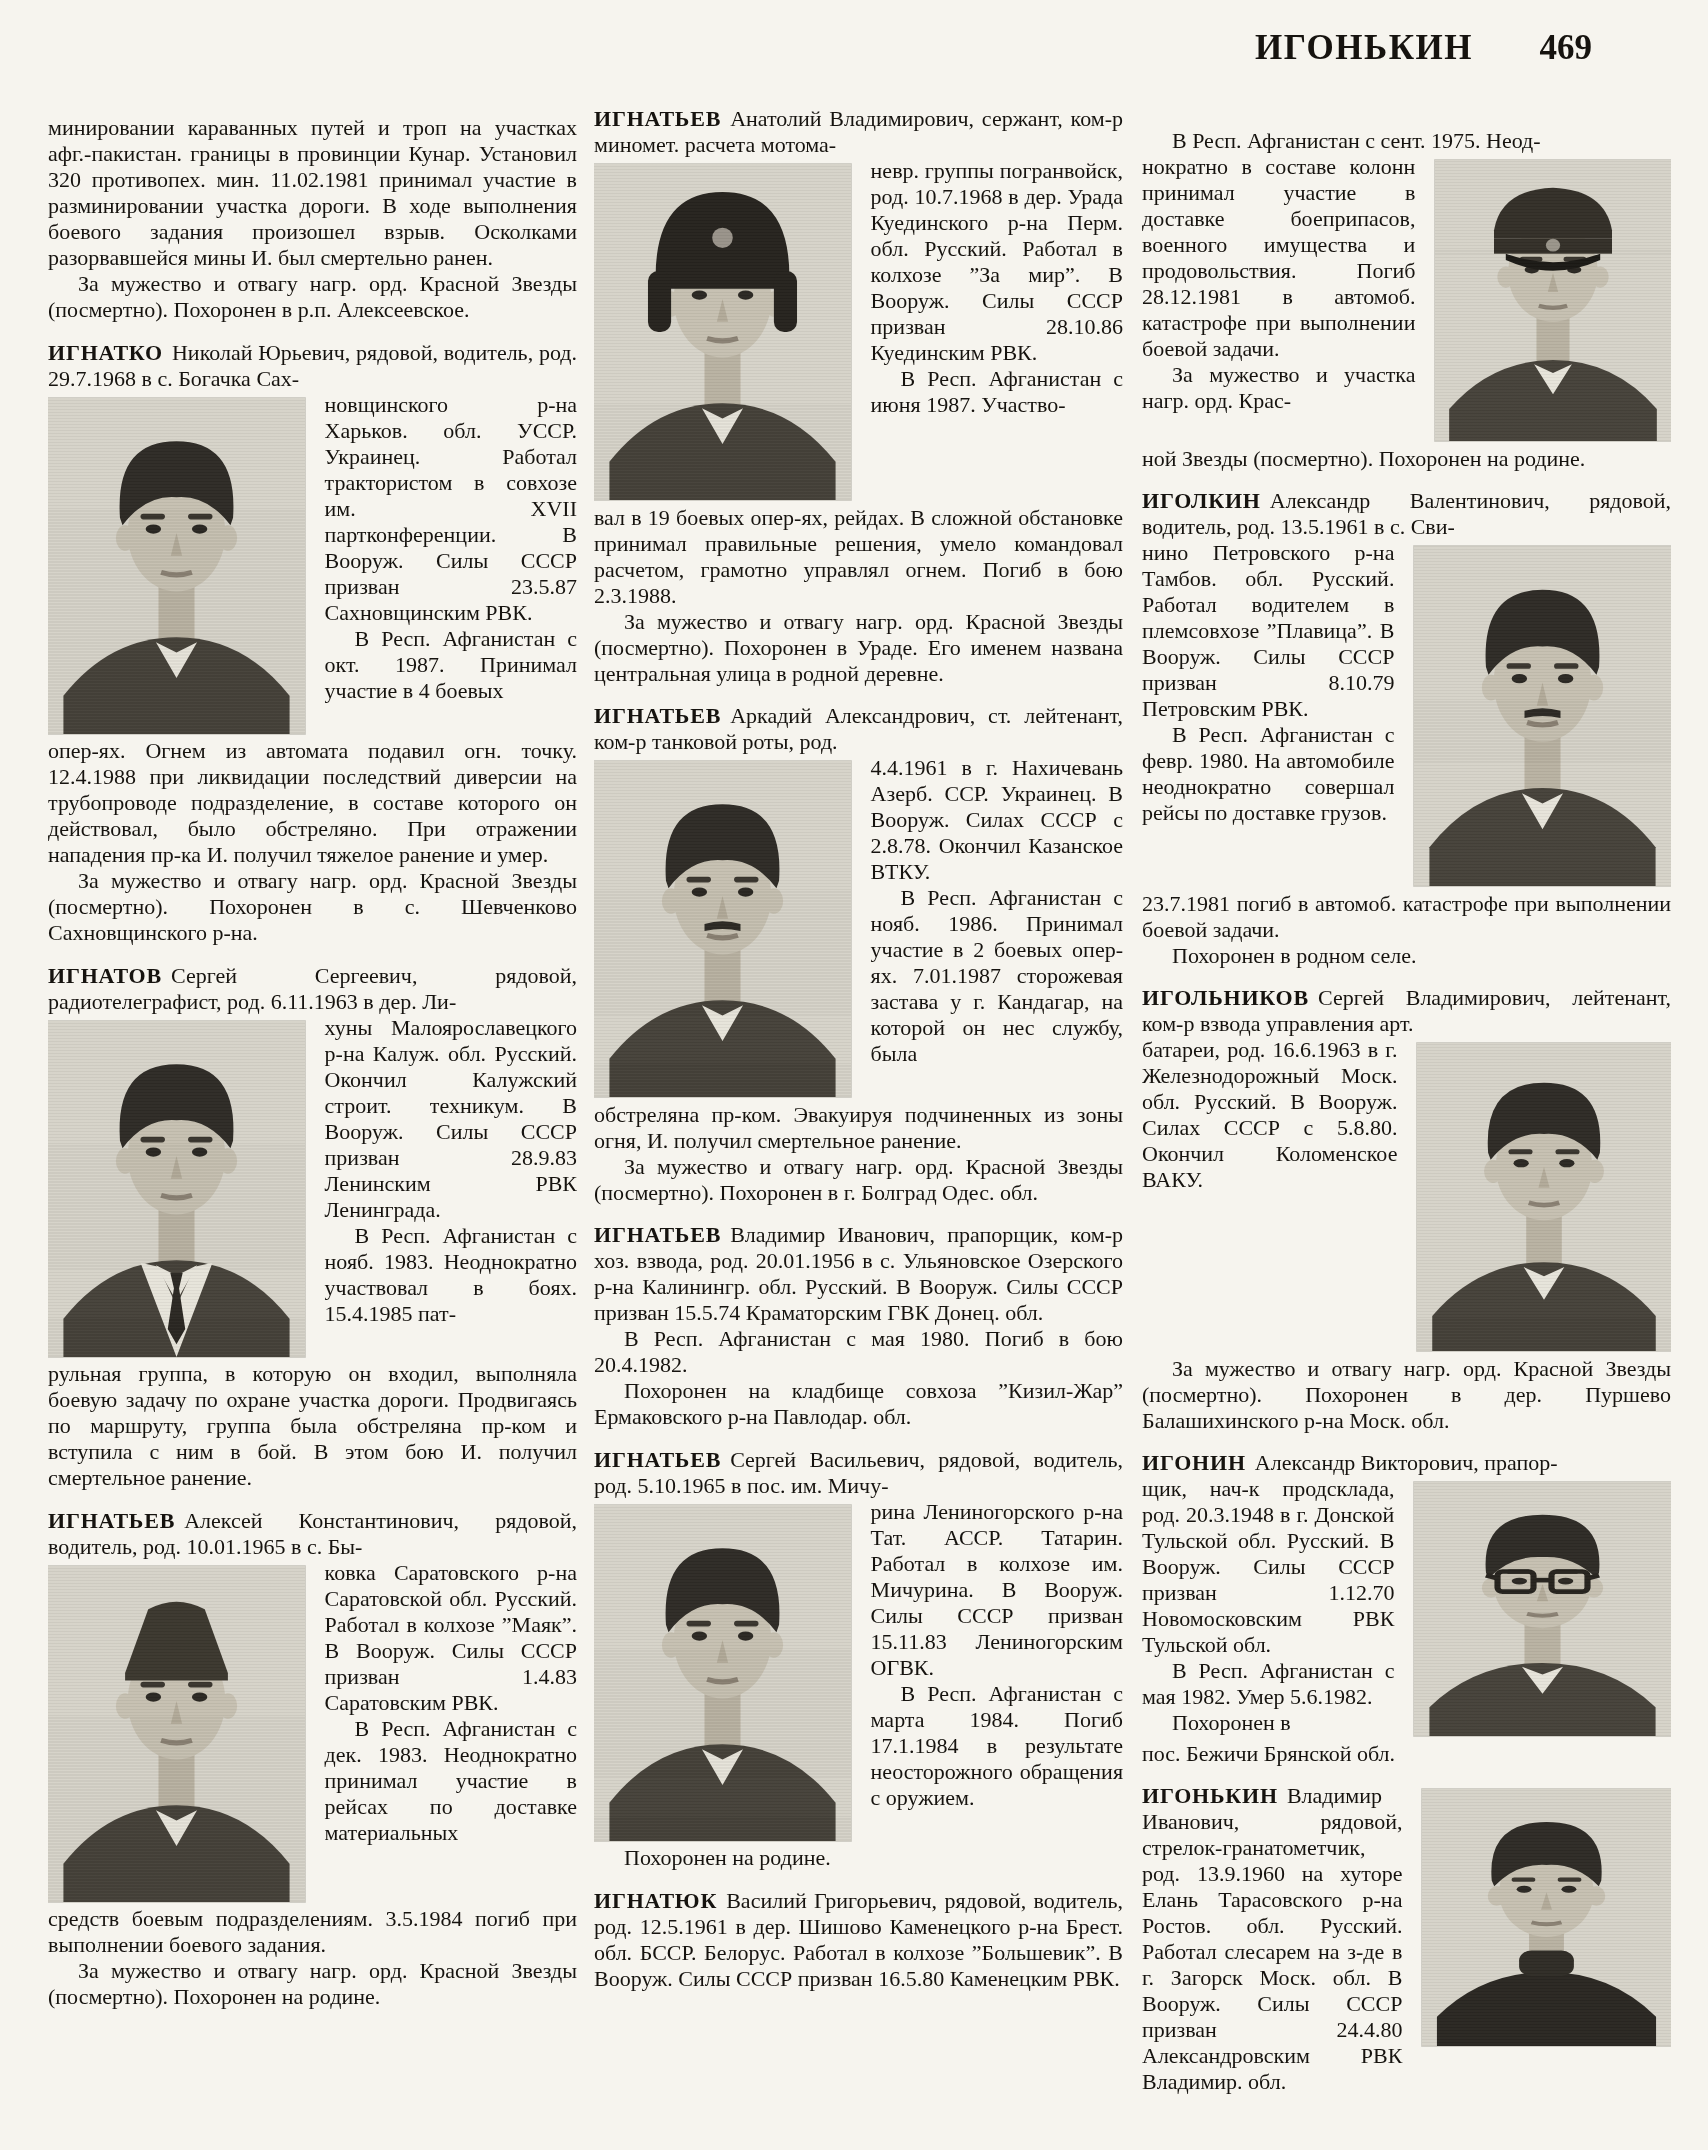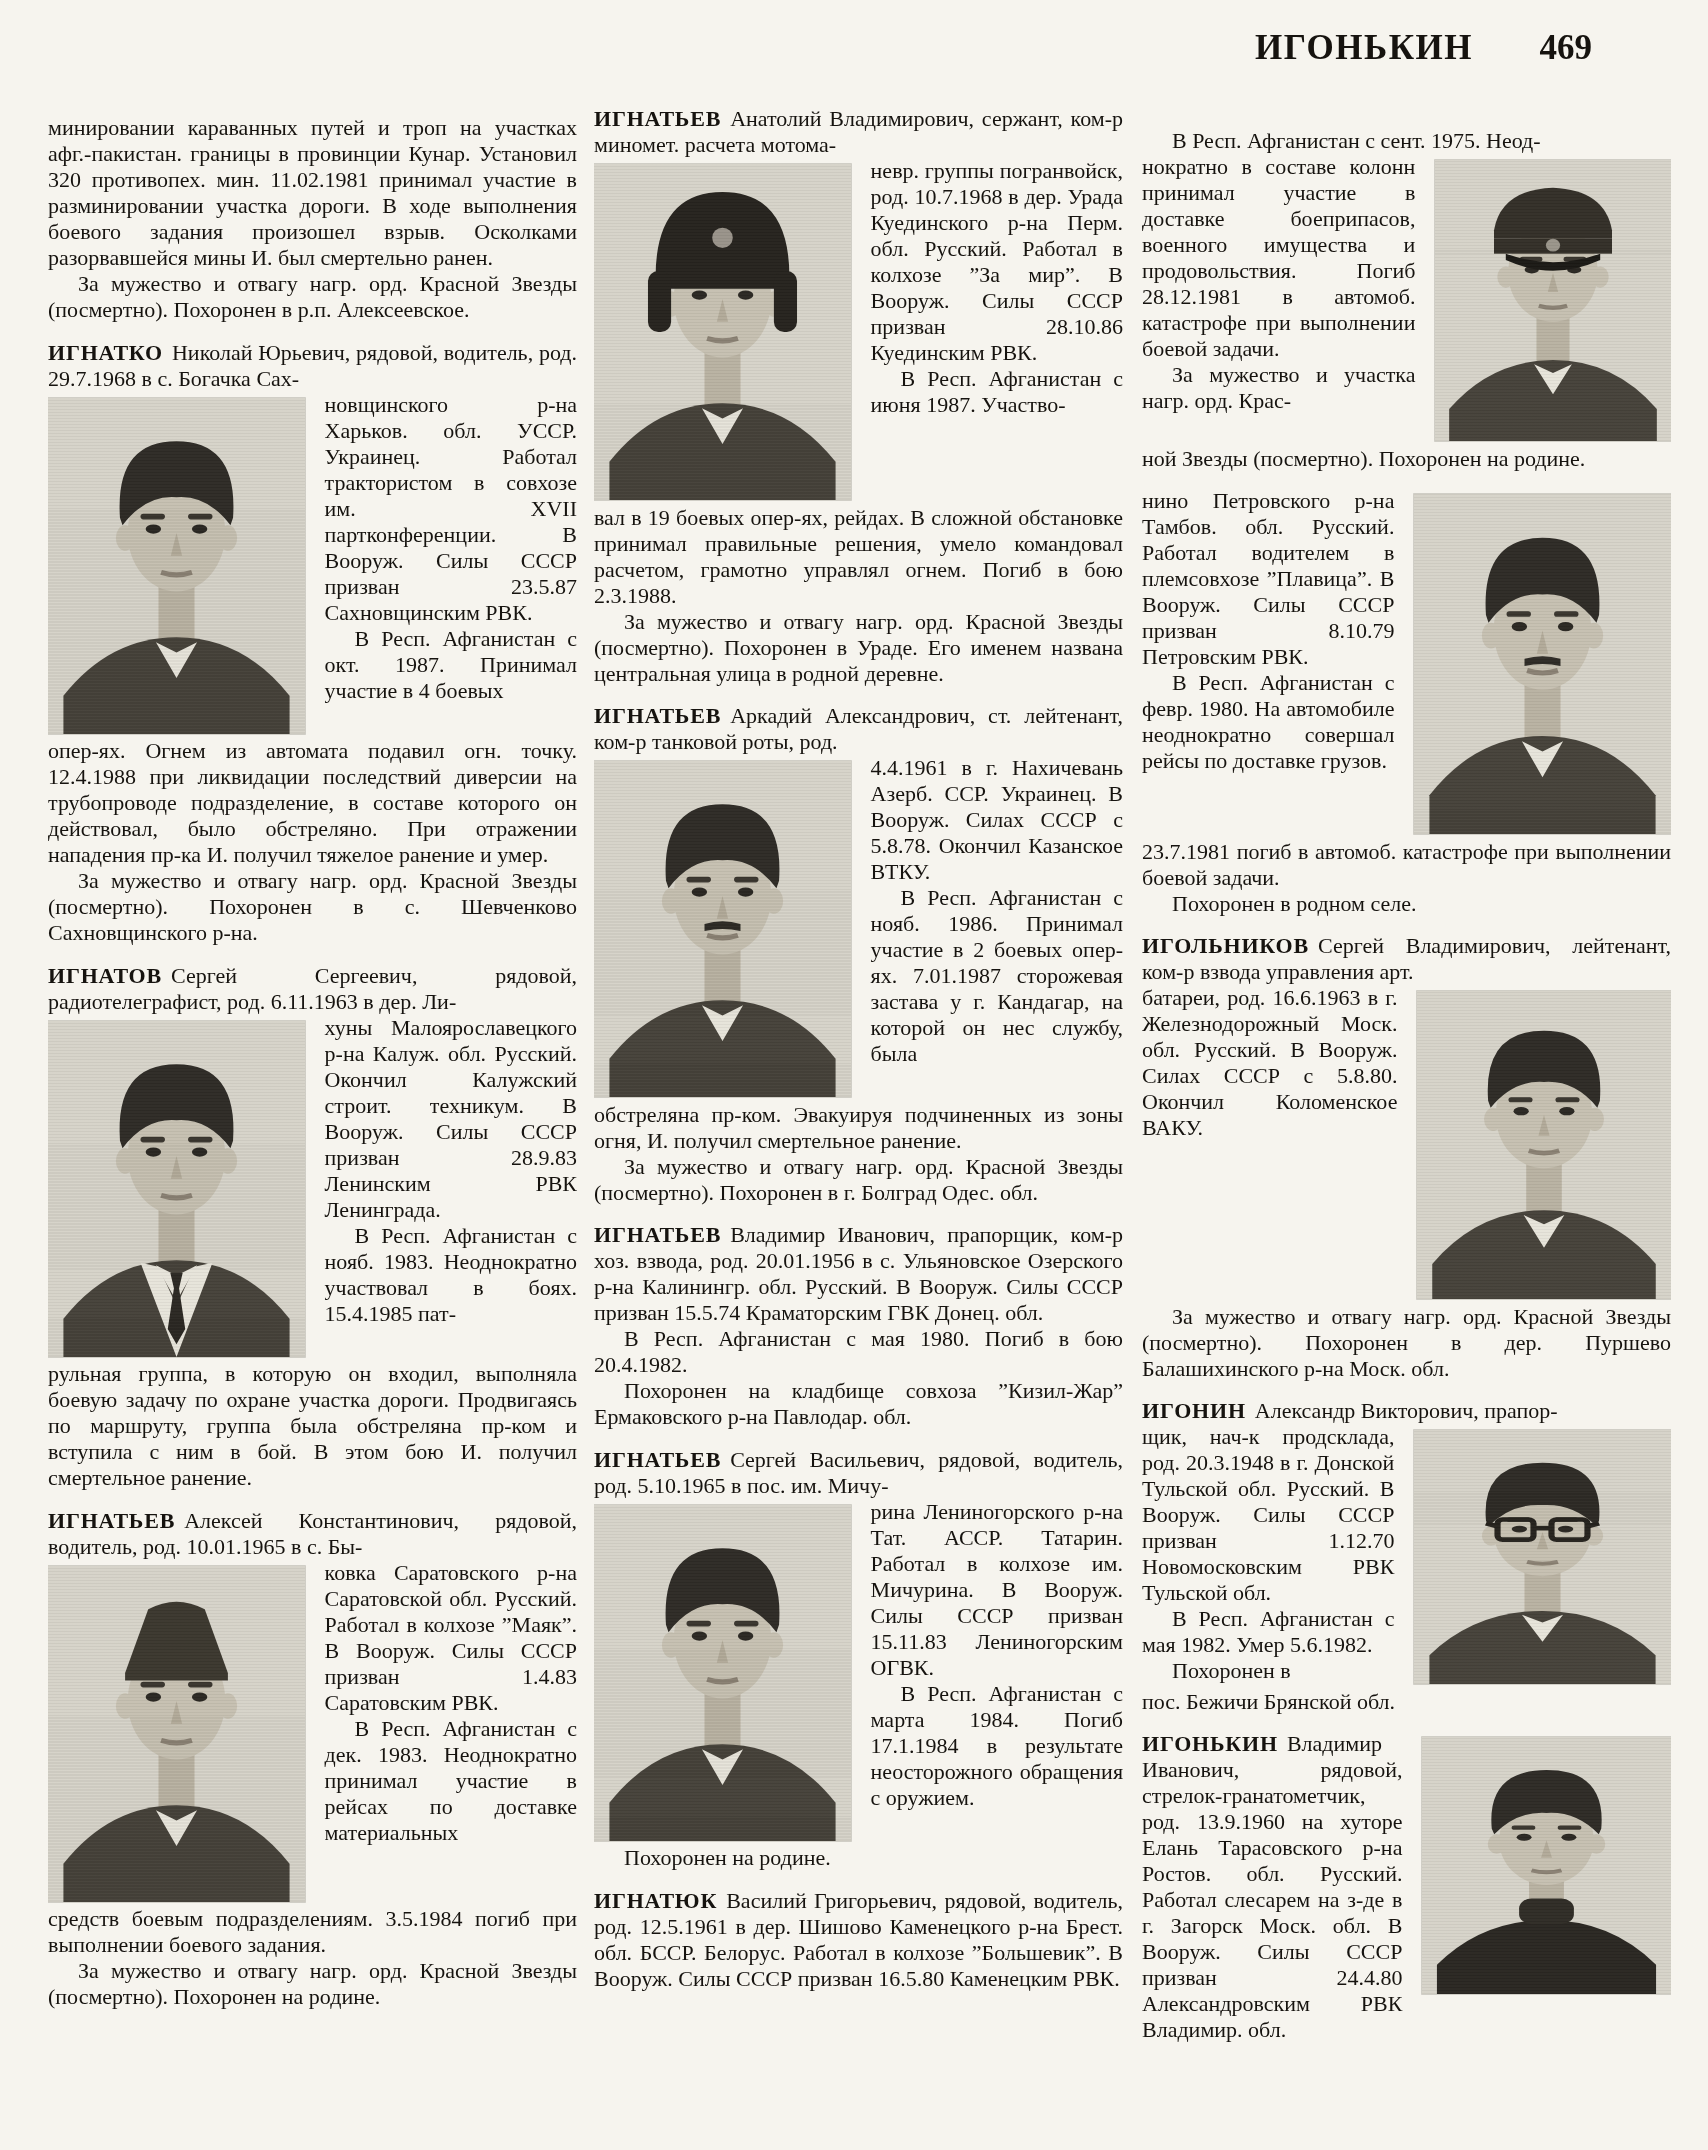--- a/index.html
+++ b/index.html
@@ -356,21 +356,21 @@
   <g class="x x-glasses">
               <rect x="32.5" y="46.5" width="14" height="10.5" rx="2"></rect>
               <rect x="53.5" y="46.5" width="14" height="10.5" rx="2"></rect>
               <line x1="46.5" y1="51" x2="53.5" y2="51"></line>
               <line x1="32.5" y1="50" x2="28" y2="48.5"></line>
               <line x1="67.5" y1="50" x2="72" y2="48.5"></line>
             </g>
   <path class="x x-mustache" d="M43 64 Q50 62 57 64 L57 66.8 Q50 65.2 43 66.8 Z"></path>
 </svg>
 </div>
-      <p>4.4.1961 в г. Нахичевань Азерб. ССР. Украинец. В Вооруж. Силах СССР с 5.8.78. Окончил Казанское ВТКУ.</p>
+      <p>4.4.1961 в г. Нахичевань Азерб. ССР. Украинец. В Вооруж. Силах СССР с 2.8.78. Окончил Казанское ВТКУ.</p>
       <p class="ind">В Респ. Афганистан с нояб. 1986. Принимал участие в 2 боевых опер-ях. 7.01.1987 сторожевая застава у г. Кандагар, на которой он нес службу, была</p>
       <p class="after">обстреляна пр-ком. Эвакуируя подчиненных из зоны огня, И. получил смертельное ранение.</p>
       <p class="ind">За мужество и отвагу нагр. орд. Красной Звезды (посмертно). Похоронен в г. Болград Одес. обл.</p>
     </div>
 
     <div class="entry">
       <p><span class="surname">ИГНАТЬЕВ</span><span>Владимир Иванович, прапорщик, ком-р хоз. взвода, род. 20.01.1956 в с. Ульяновское Озерского р-на Калинингр. обл. Русский. В Вооруж. Силы СССР призван 15.5.74 Краматорским ГВК Донец. обл.</span></p>
       <p class="ind">В Респ. Афганистан с мая 1980. Погиб в бою 20.4.1982.</p>
       <p class="ind">Похоронен на кладбище совхоза ”Кизил-Жар” Ермаковского р-на Павлодар. обл.</p>
     </div>
@@ -483,20 +483,21 @@
             </g>
   <path class="x x-mustache" d="M43 64 Q50 62 57 64 L57 66.8 Q50 65.2 43 66.8 Z"></path>
 </svg>
 </div>
       <p>нократно в составе колонн принимал участие в доставке боеприпасов, военного имущества и продовольствия. Погиб 28.12.1981 в автомоб. катастрофе при выполнении боевой задачи.</p>
       <p class="ind">За мужество и участка нагр. орд. Крас-</p>
       <p class="after">ной Звезды (посмертно). Похоронен на родине.</p>
     </div>
 
     <div class="entry">
+      <p><span class="surname">ИГОЛКИН</span><span>Александр Валентинович, рядовой, водитель, род. 13.5.1961 в с. Сви-</span></p>
       <div class="photo right ph-c v-mustache">
 <svg viewBox="0 0 100 132" preserveAspectRatio="none" xmlns="http://www.w3.org/2000/svg">
   <rect class="ph-bg" x="0" y="0" width="100" height="132"></rect>
   <rect class="ph-neck" x="43" y="70" width="14" height="26"></rect>
   <path class="ph-body" d="M6 132 L6 117 Q24 94 50 94 Q76 94 94 117 L94 132 Z"></path>
   <path class="ph-collar" d="M42 96 L50 110 L58 96 L50 100 Z"></path>
   <ellipse class="ph-ear" cx="30" cy="55" rx="3.6" ry="5"></ellipse>
   <ellipse class="ph-ear" cx="70" cy="55" rx="3.6" ry="5"></ellipse>
   <ellipse class="ph-face" cx="50" cy="53" rx="19" ry="23"></ellipse>
   <path class="ph-hairtop" d="M28 47 Q26 17 50 17 Q74 17 72 47 L71 50 Q62 38 50 39 Q38 38 29 50 Z"></path>

